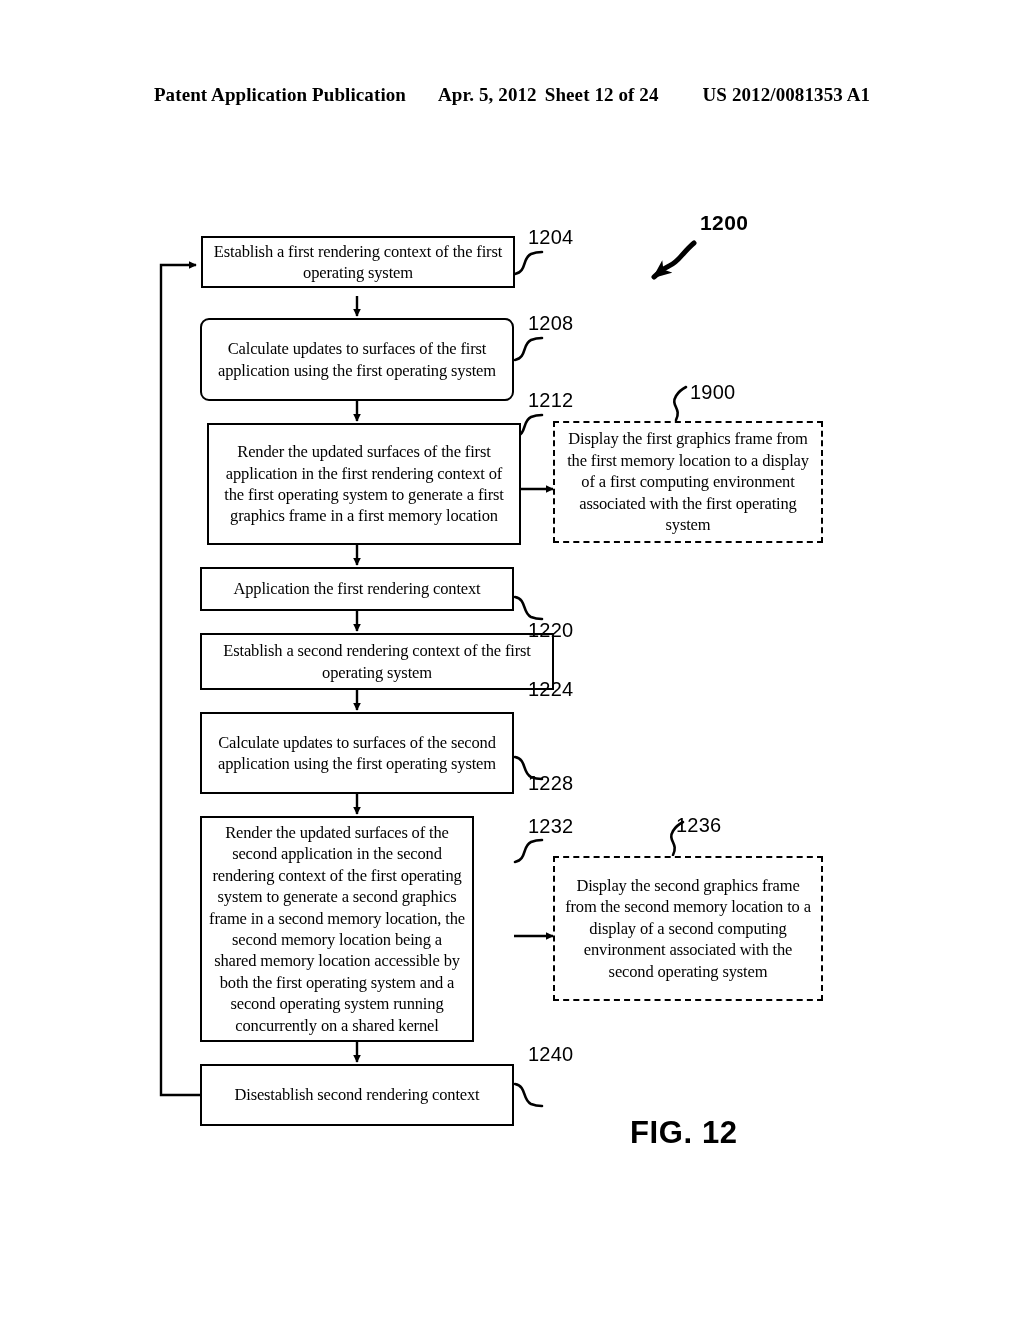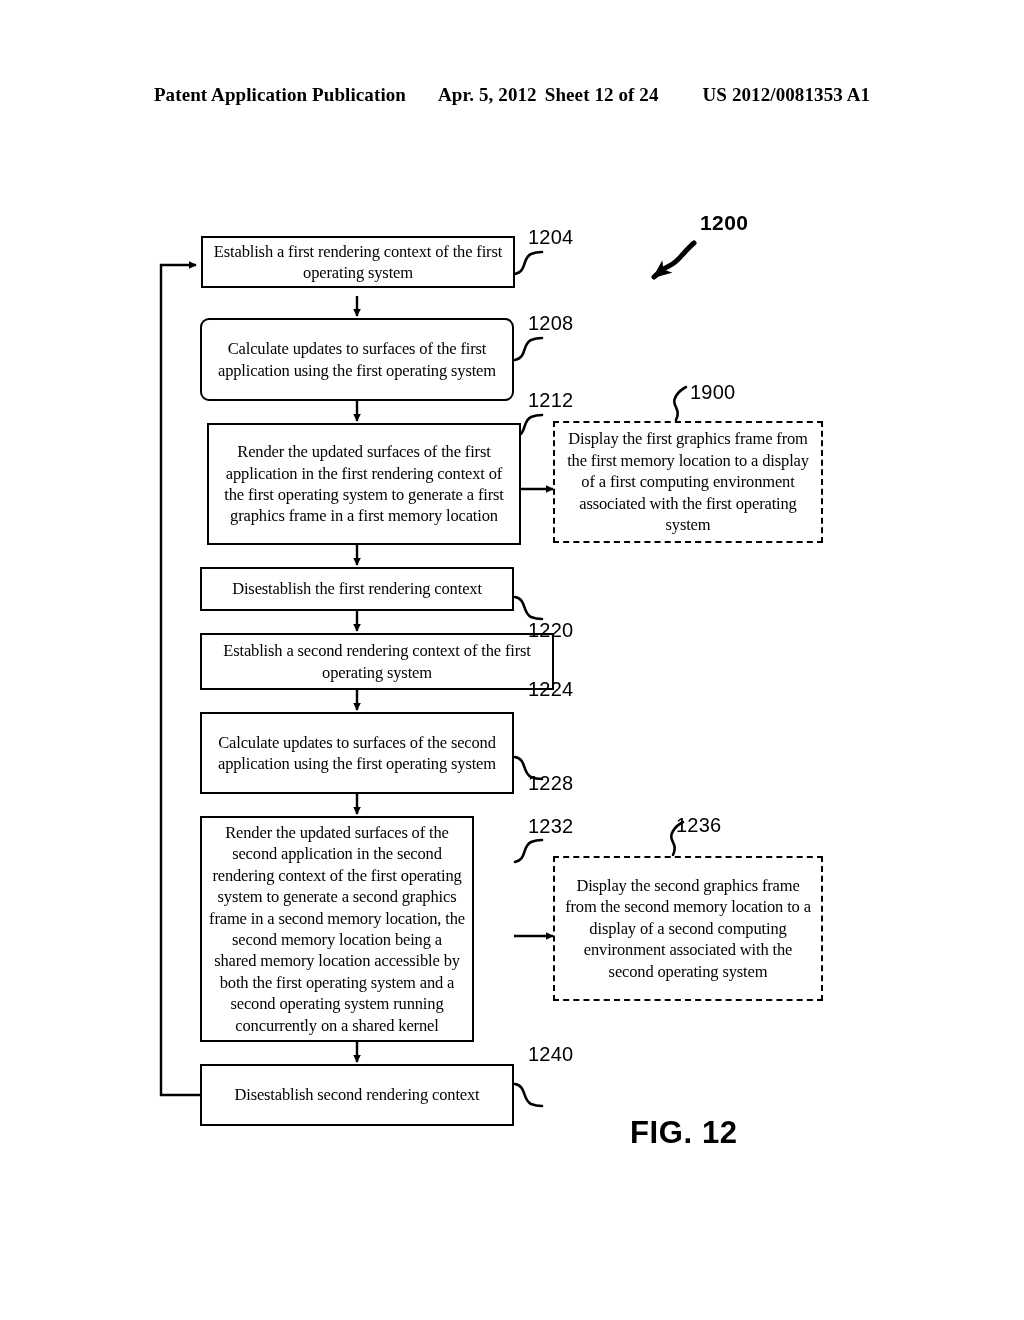--- a/index.html
+++ b/index.html
@@ -175,21 +175,21 @@
 
   <div class="node" style="left:200px; top:423px; width:314px; height:122px;margin-left:7px;">
     <span class="txt">Render the updated surfaces of the first application in the first rendering context of the first operating system to generate a first graphics frame in a first memory location</span>
   </div>
 
   <div class="node dashed" style="left:553px; top:421px; width:270px; height:122px;">
     <span class="txt">Display the first graphics frame from the first memory location to a display of a first computing environment associated with the first operating system</span>
   </div>
 
   <div class="node" style="left:200px; top:567px; width:314px; height:44px;">
-    <span class="txt">Disestablish the first rendering context</span>
+    <span class="txt">Application the first rendering context</span>
   </div>
 
   <div class="node" style="left:200px; top:633px; width:354px; height:57px;">
     <span class="txt">Establish a second rendering context of the first operating system</span>
   </div>
 
   <div class="node" style="left:200px; top:712px; width:314px; height:82px;">
     <span class="txt">Calculate updates to surfaces of the second application using the first operating system</span>
   </div>
 

